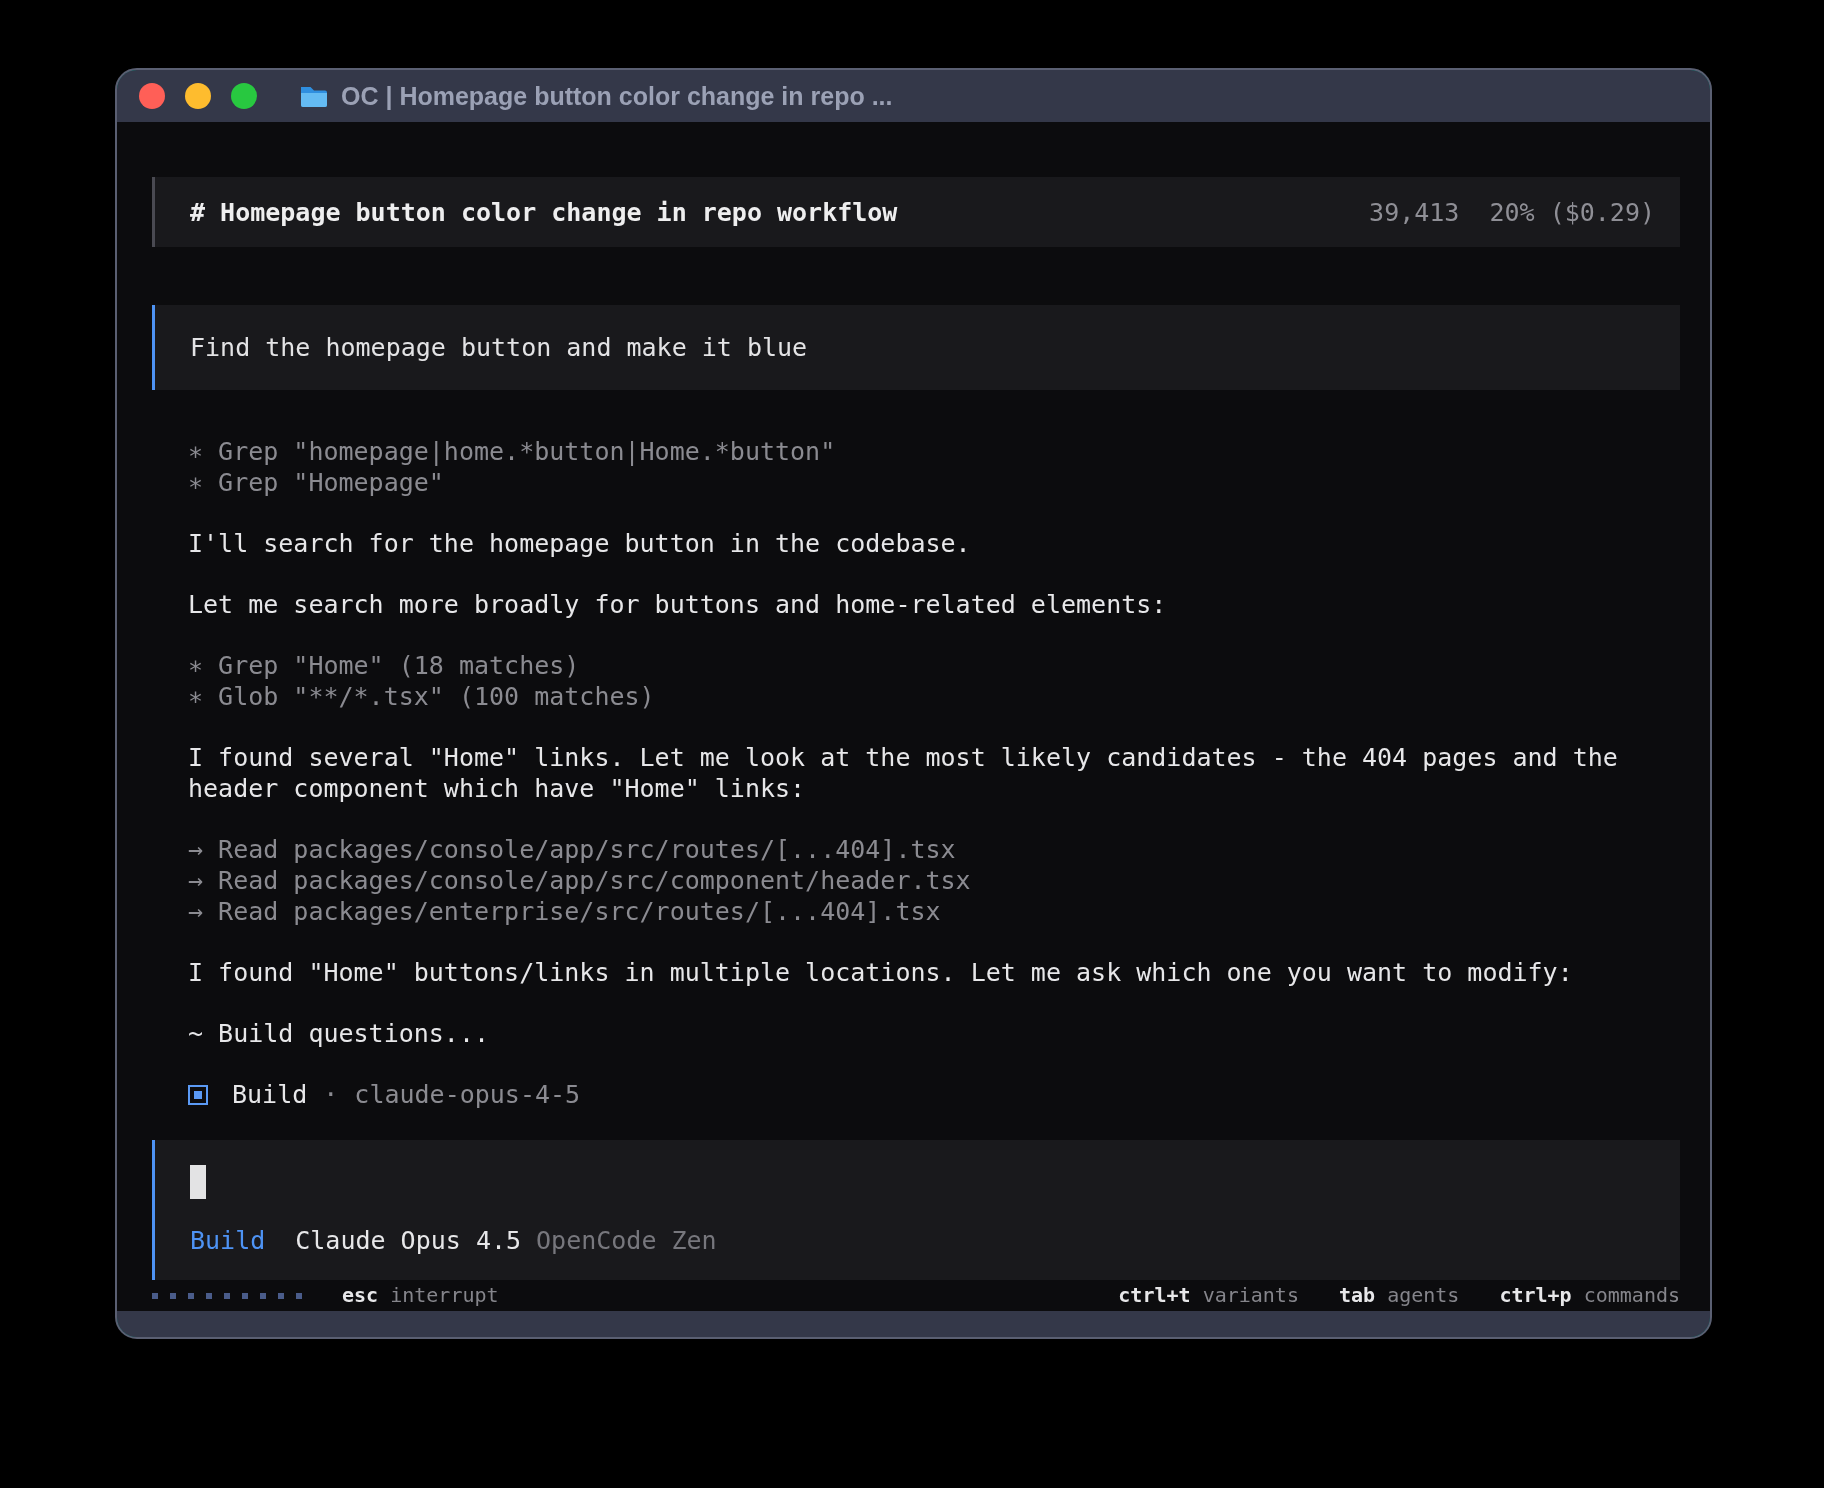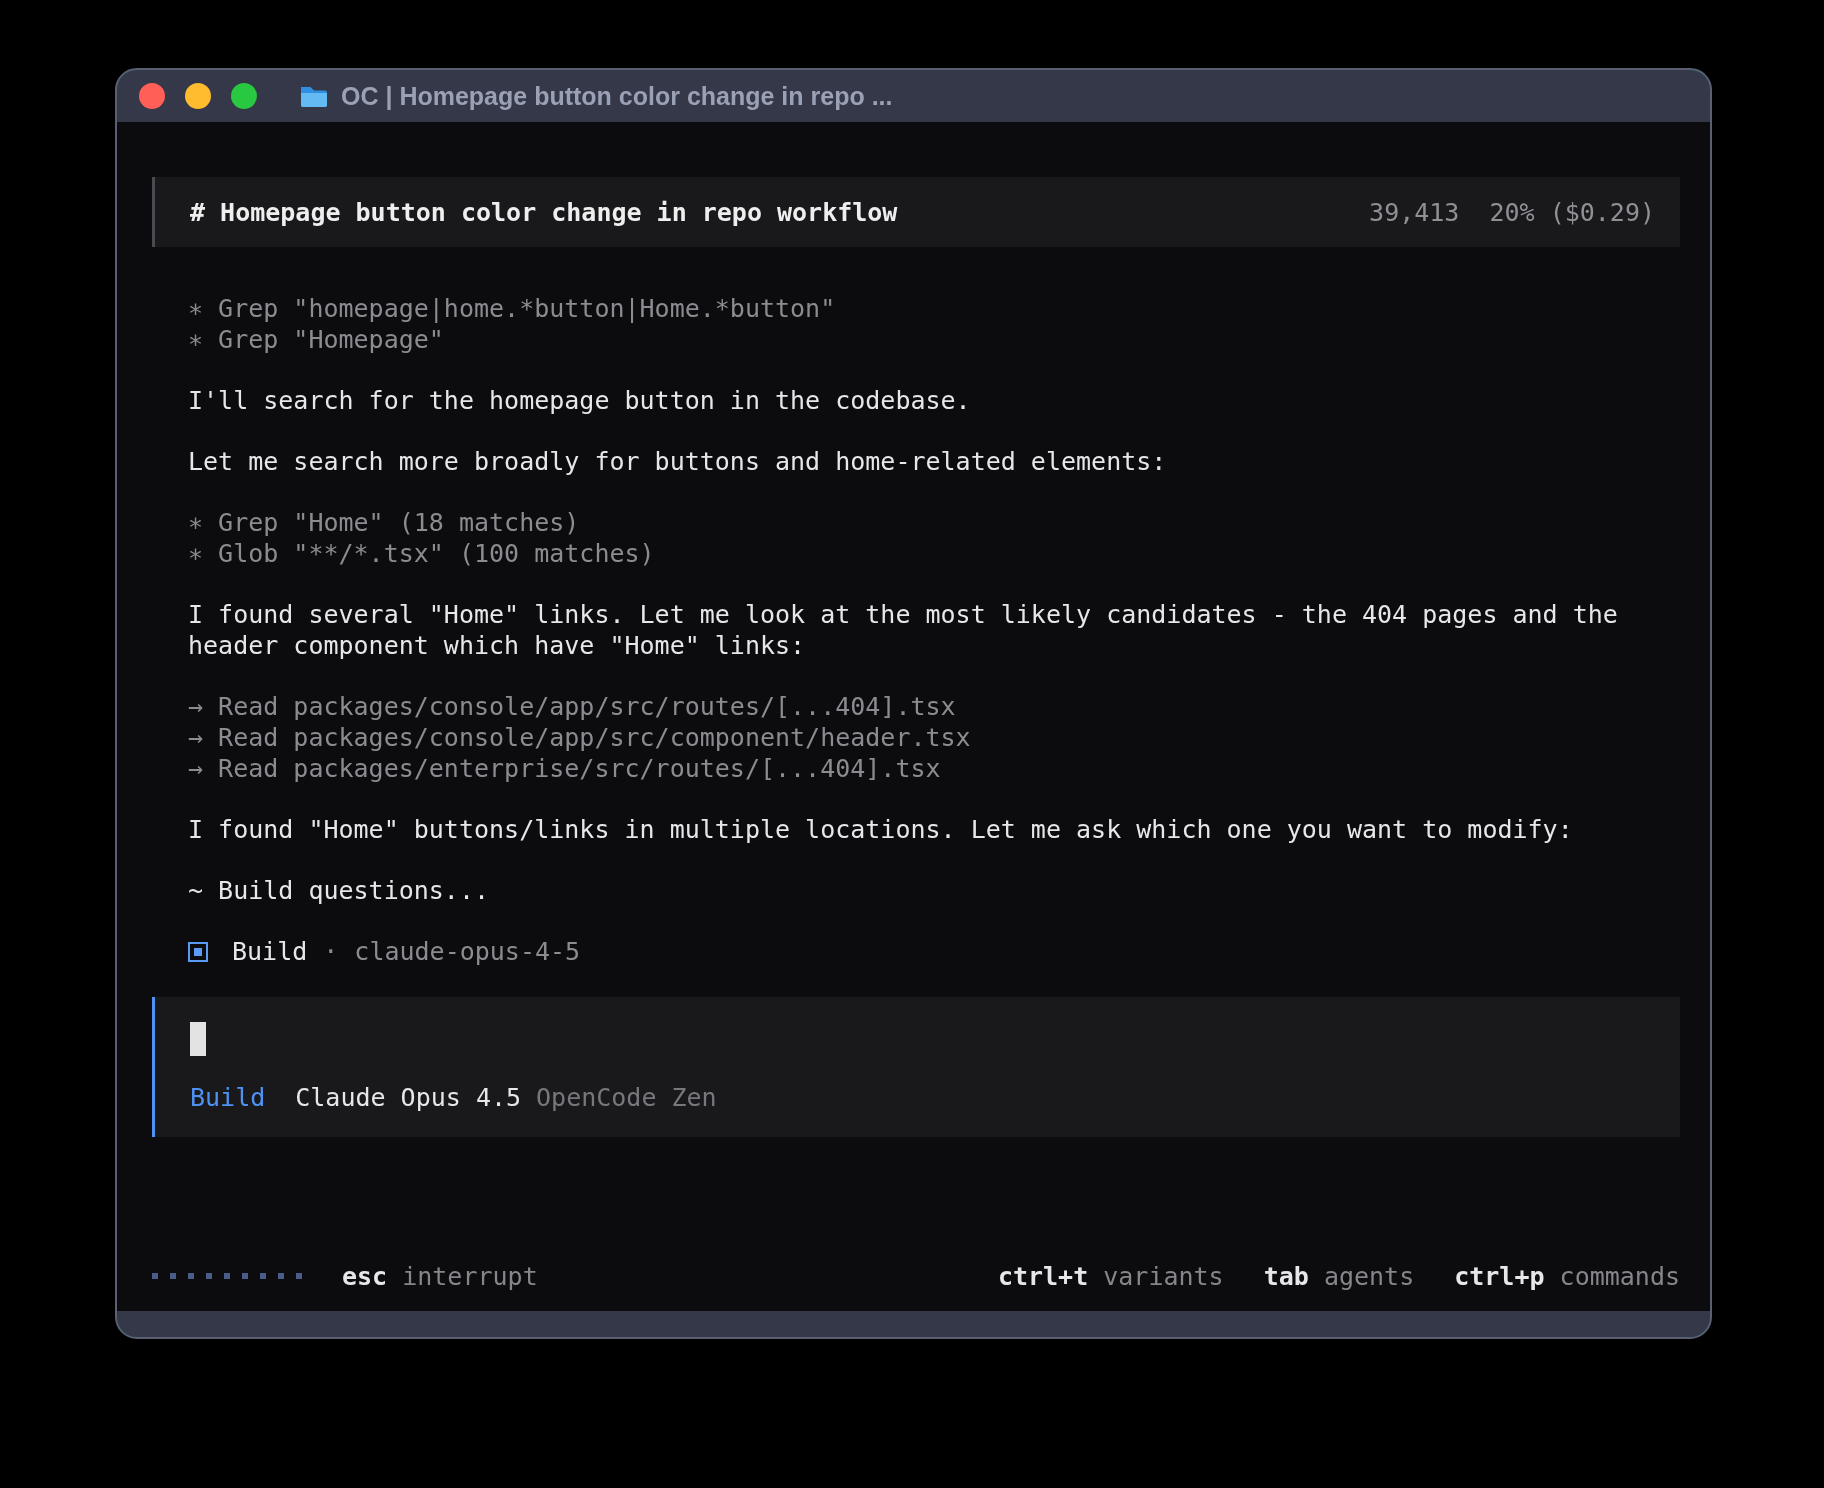--- a/index.html
+++ b/index.html
@@ -88,21 +88,21 @@
   .agent-row { margin-top: 26px; display: flex; }
   .agent-name { color: #4e93f4; }
   .agent-model { color: #e7e7e9; margin-left: 30px; }
   .agent-provider { color: #77777d; margin-left: 15px; }
 
   
   .status-bar {
     margin-top: auto;
     display: flex; align-items: center;
     height: 34px;
-    font-size: 25px;
+    font-size: 20px;
   }
   .spinner-dots { display: flex; align-items: center; }
   .dot { width: 6px; height: 6px; background: #4a5c8a; margin-right: 12px; }
   .hint { white-space: nowrap; }
   .hint .key { color: #e7e7e9; font-weight: bold; }
   .hint .label { color: #85858b; }
   .esc-hint { margin-left: 28px; }
   .status-spacer { flex: 1 1 auto; }
   .right-hints { display: flex; }
   .right-hints .hint { margin-left: 40px; }
@@ -128,20 +128,23 @@
     <span class="title-text">OC | Homepage button color change in repo ...</span>
   </div>
 
   <div class="terminal">
 
     <div class="block session-header">
       <span class="session-title"># Homepage button color change in repo workflow</span>
       <span class="session-stats"><span>39,413</span><span class="stat-gap"></span><span>20% ($0.29)</span></span>
     </div>
 
+    <div class="block user-block">
+      <div class="user-text">Find the homepage button and make it blue</div>
+    </div>
 
     <div class="transcript">
       <div class="group">
         <div class="line gray">∗ Grep "homepage|home.*button|Home.*button"</div>
         <div class="line gray">∗ Grep "Homepage"</div>
       </div>
       <div class="group">
         <div class="line white">I'll search for the homepage button in the codebase.</div>
       </div>
       <div class="group">

